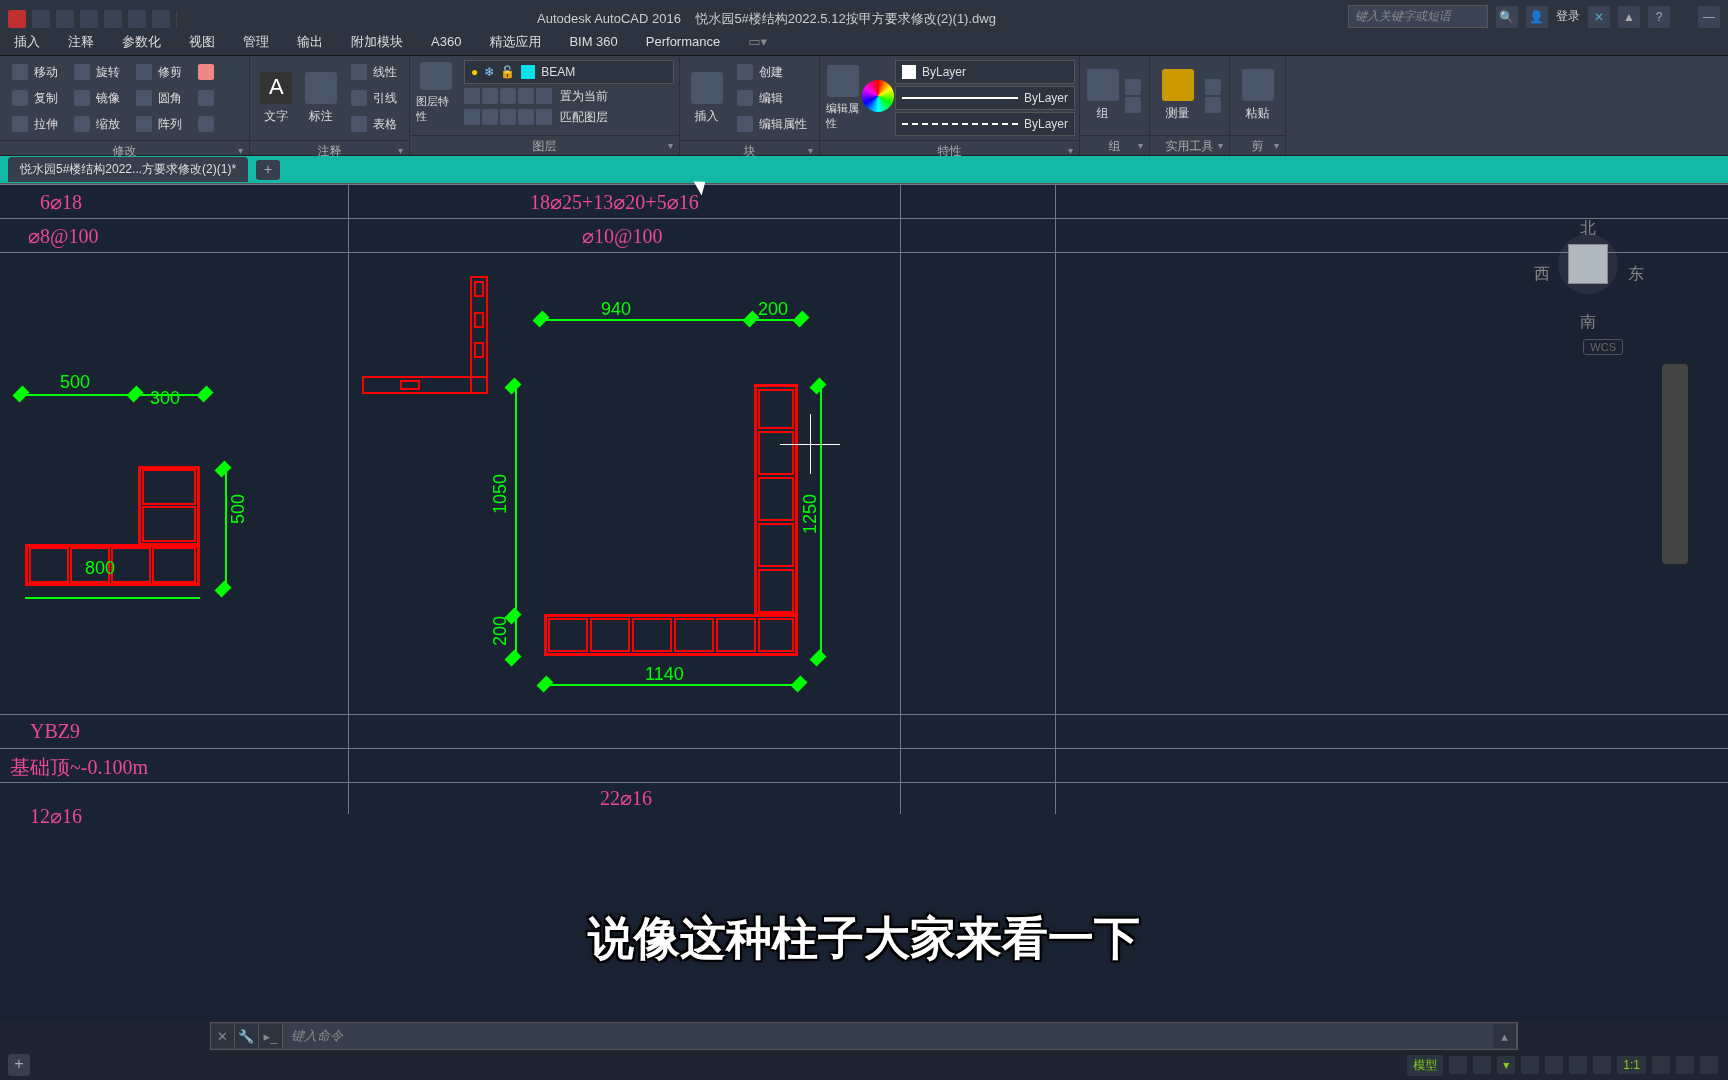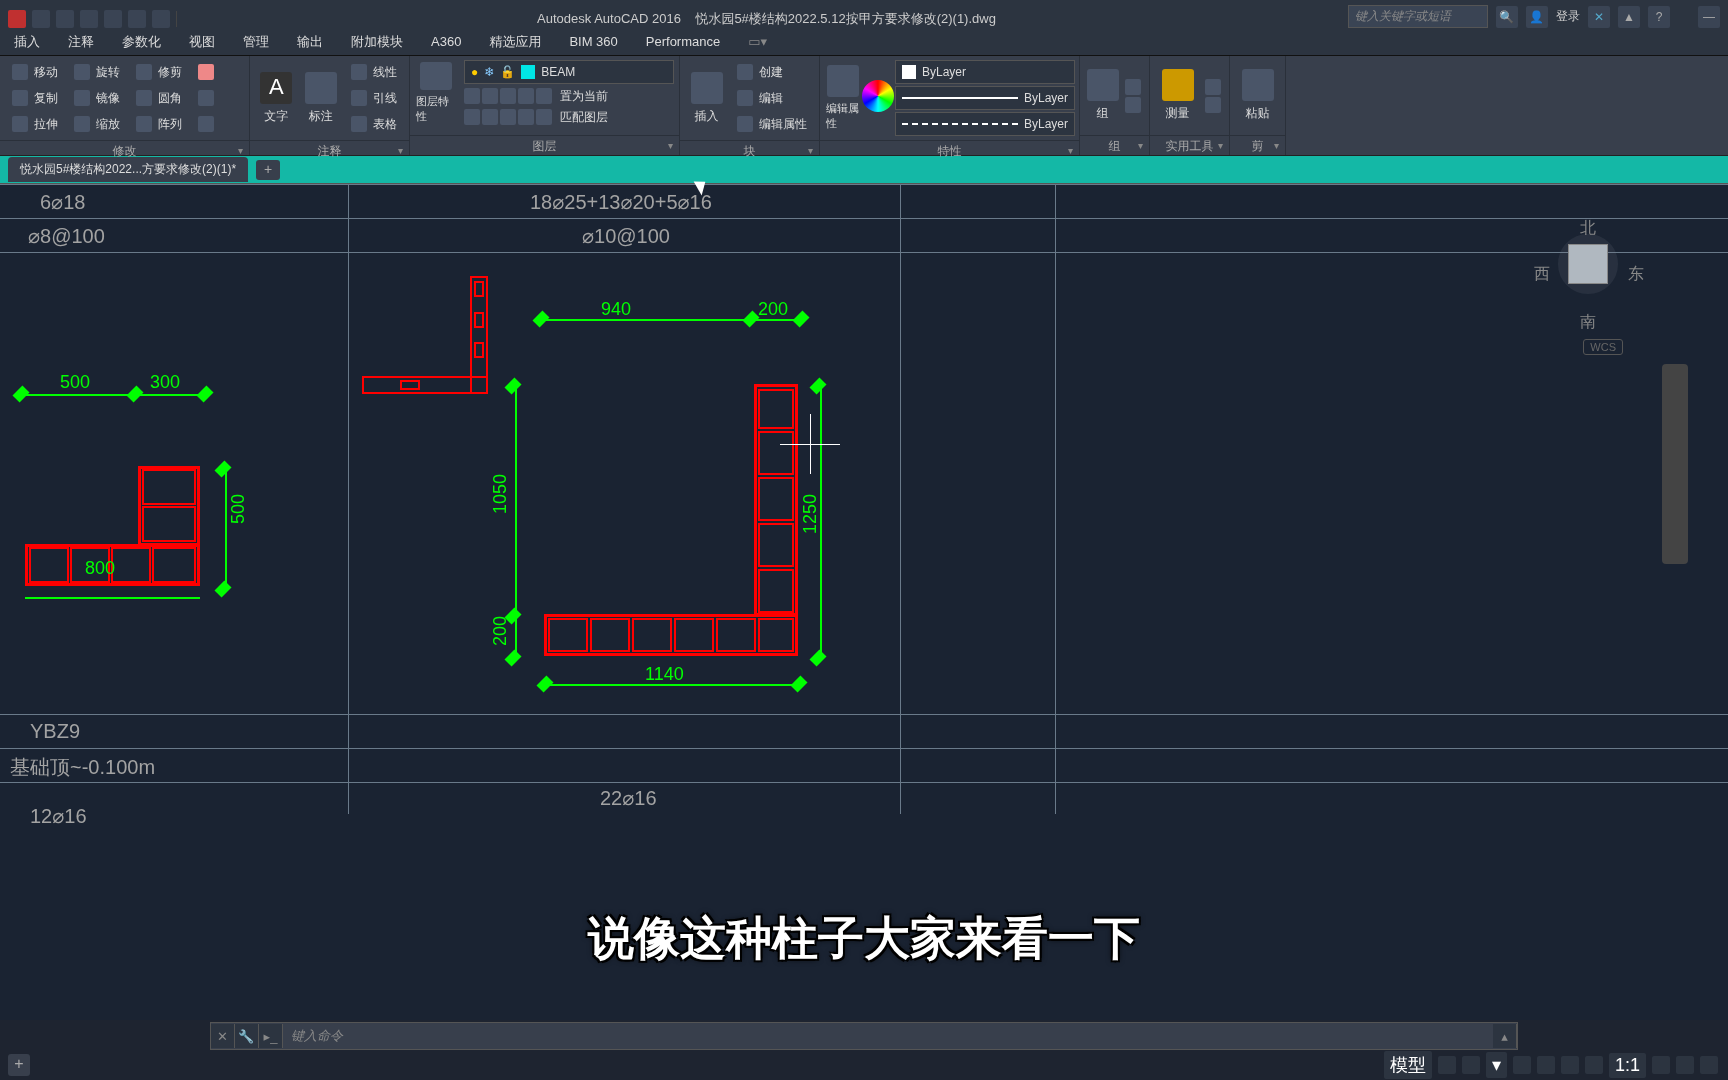--- a/index.html
+++ b/index.html
@@ -28,37 +28,37 @@
 .layer-color{width:14px;height:14px;background:#00e5e5}
 .prop-sel{background:#2c3440;border:1px solid #555;height:24px;display:flex;align-items:center;padding:0 6px;font-size:12px;color:#ddd;width:180px;gap:6px}
 .prop-sq{width:14px;height:14px;background:#fff}
 .prop-line{flex:1;height:2px;background:#fff}
 .filetabs{height:28px;background:#14b8a6;display:flex;align-items:center;border-bottom:1px solid #555}
 .filetab{background:#383f4c;color:#ddd;font-size:12px;padding:4px 12px;border-radius:4px 4px 0 0;margin-left:8px}
 .filetab-add{width:24px;height:20px;background:#383f4c;margin-left:8px;border-radius:3px;text-align:center;color:#aaa;font-size:14px;line-height:18px}
 .canvas{position:absolute;top:184px;left:0;right:0;bottom:60px;background:#1a2332}
 .hline{position:absolute;left:0;right:0;height:1px;background:#6a7a8a}
 .vline{position:absolute;top:0;bottom:0;width:1px;background:#6a7a8a}
-.cell-text{position:absolute;color:#a3a3a3;font-size:20px;font-family:Liberation Sans, sans-serif}
+.cell-text{position:absolute;color:#ec4899;font-size:20px;font-family:Liberation Serif, serif}
 .dim-text{position:absolute;color:#00ff00;font-size:18px;font-family:Arial}
 .dim-text-v{position:absolute;color:#00ff00;font-size:18px;font-family:Arial;writing-mode:vertical-rl;transform:rotate(180deg)}
 .dim-line{position:absolute;background:#00ff00}
 .red-box{position:absolute;border:3px solid #ff0000}
 .red-thin{position:absolute;border:2px solid #ff0000}
 .viewcube{position:absolute;top:20px;right:80px;width:120px;height:120px}
 .vc-cube{position:absolute;top:40px;left:40px;width:40px;height:40px;background:#b0b8c0;border:1px solid #888}
 .vc-lbl{position:absolute;color:#888;font-size:16px}
 .wcs{position:absolute;top:155px;right:105px;color:#666;font-size:11px;border:1px solid #555;padding:1px 6px;border-radius:3px}
 .navbar-r{position:absolute;top:180px;right:40px;width:26px;height:200px;background:#444;border-radius:4px}
 .cmdline{position:absolute;bottom:30px;left:210px;right:210px;height:28px;background:#383f4c;display:flex;align-items:center;color:#888;font-size:13px;border:1px solid #555}
 .cmd-ico{width:24px;height:24px;display:flex;align-items:center;justify-content:center;background:#2c3440;border-right:1px solid #555}
 .cmd-input{flex:1;padding:0 8px;font-style:italic}
 .layouttabs{position:absolute;bottom:0;left:0;height:30px;display:flex;align-items:center;padding-left:8px}
 .layout-add{width:22px;height:22px;background:#383f4c;border-radius:3px;color:#aaa;text-align:center;line-height:20px;font-size:16px}
-.statusbar{position:absolute;bottom:0;right:0;height:30px;display:flex;align-items:center;gap:6px;padding:0 10px;color:#ffffff;font-size:18px}
+.statusbar{position:absolute;bottom:0;right:0;height:30px;display:flex;align-items:center;gap:6px;padding:0 10px;color:#84cc16;font-size:12px}
 .status-btn{padding:2px 6px;background:#2c3440;border-radius:2px}
 .status-grid{width:18px;height:18px;background:#2c3440;border-radius:2px}
 .subtitle{position:absolute;bottom:110px;left:50%;transform:translateX(-50%);font-size:46px;font-weight:bold;color:#fff;text-shadow:-2px -2px 0 #000,2px -2px 0 #000,-2px 2px 0 #000,2px 2px 0 #000,0 0 6px #000}
 .cursor{position:absolute;top:178px;left:697px;width:12px;height:18px}
 .cursor::before{content:"";position:absolute;width:0;height:0;border-left:10px solid #fff;border-top:6px solid transparent;border-bottom:10px solid transparent;transform:rotate(-30deg)}
 </style>
 </head>
 <body>
 
 <div class="titlebar">
@@ -351,21 +351,21 @@
   <div style="position:absolute;top:285px;left:142px;width:54px;height:36px;border:2px solid #f00"></div>
   <div style="position:absolute;top:322px;left:142px;width:54px;height:36px;border:2px solid #f00"></div>
   <div style="position:absolute;top:363px;left:29px;width:40px;height:36px;border:2px solid #f00"></div>
   <div style="position:absolute;top:363px;left:70px;width:40px;height:36px;border:2px solid #f00"></div>
   <div style="position:absolute;top:363px;left:111px;width:40px;height:36px;border:2px solid #f00"></div>
   <div style="position:absolute;top:363px;left:152px;width:44px;height:36px;border:2px solid #f00"></div>
 
   <div class="dim-line" style="top:210px;left:20px;width:115px;height:2px"></div>
   <div class="dim-line" style="top:210px;left:135px;width:70px;height:2px"></div>
   <div class="dim-text" style="top:188px;left:60px">500</div>
-  <div class="dim-text" style="top:188px;left:150px">300</div>
+  <div class="dim-text" style="top:204px;left:150px">300</div>
   <div class="dim-line" style="top:283px;left:225px;width:2px;height:120px"></div>
   <div class="dim-text-v" style="top:310px;left:228px">500</div>
   <div class="dim-line" style="top:413px;left:25px;width:175px;height:2px"></div>
   <div class="dim-text" style="top:374px;left:85px">800</div>
 
   <div class="red-thin" style="top:92px;left:470px;width:18px;height:118px"></div>
   <div class="red-thin" style="top:192px;left:362px;width:126px;height:18px"></div>
   <div style="position:absolute;top:97px;left:474px;width:10px;height:16px;border:2px solid #f00"></div>
   <div style="position:absolute;top:128px;left:474px;width:10px;height:16px;border:2px solid #f00"></div>
   <div style="position:absolute;top:158px;left:474px;width:10px;height:16px;border:2px solid #f00"></div>

